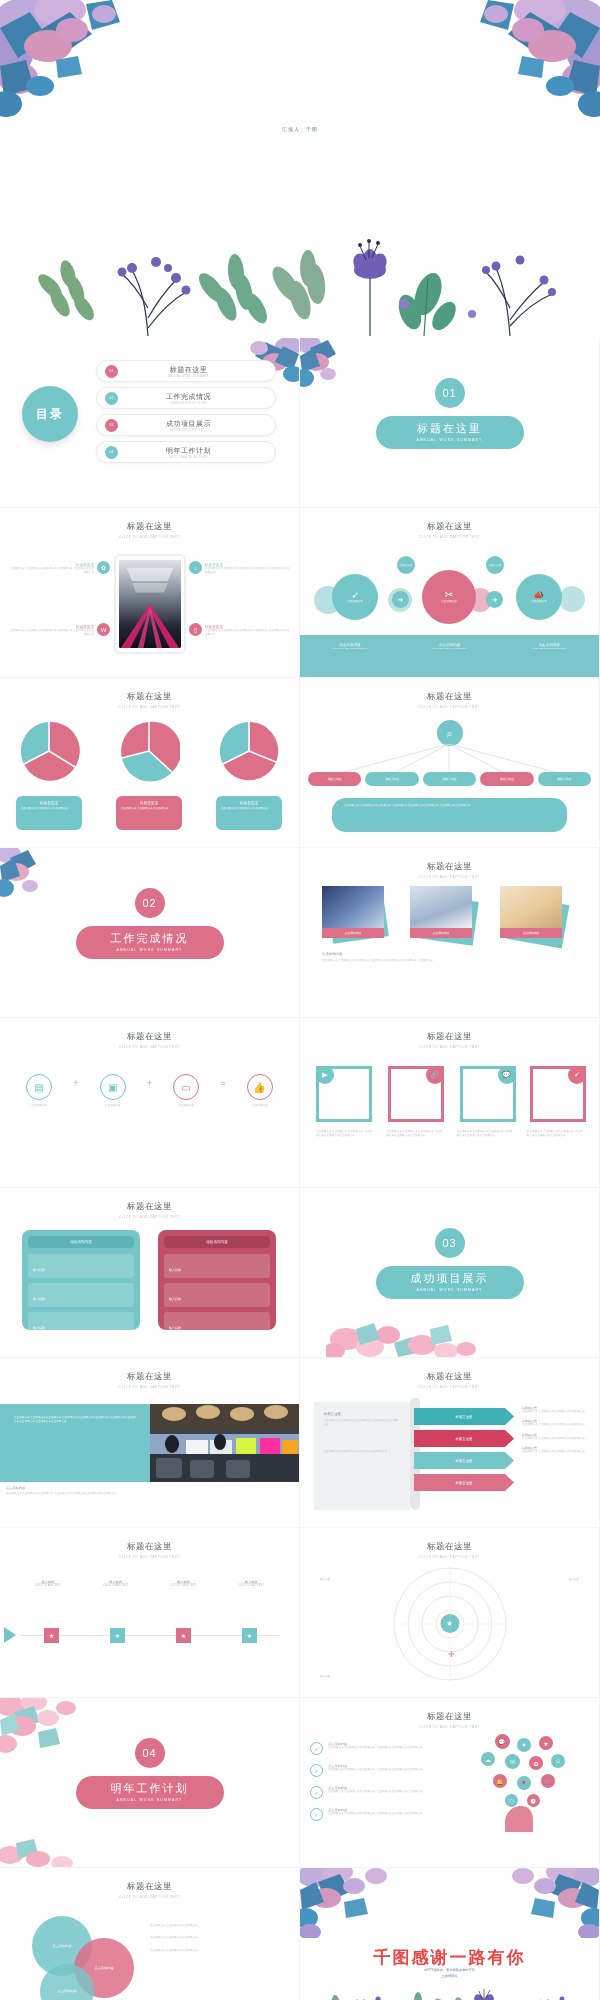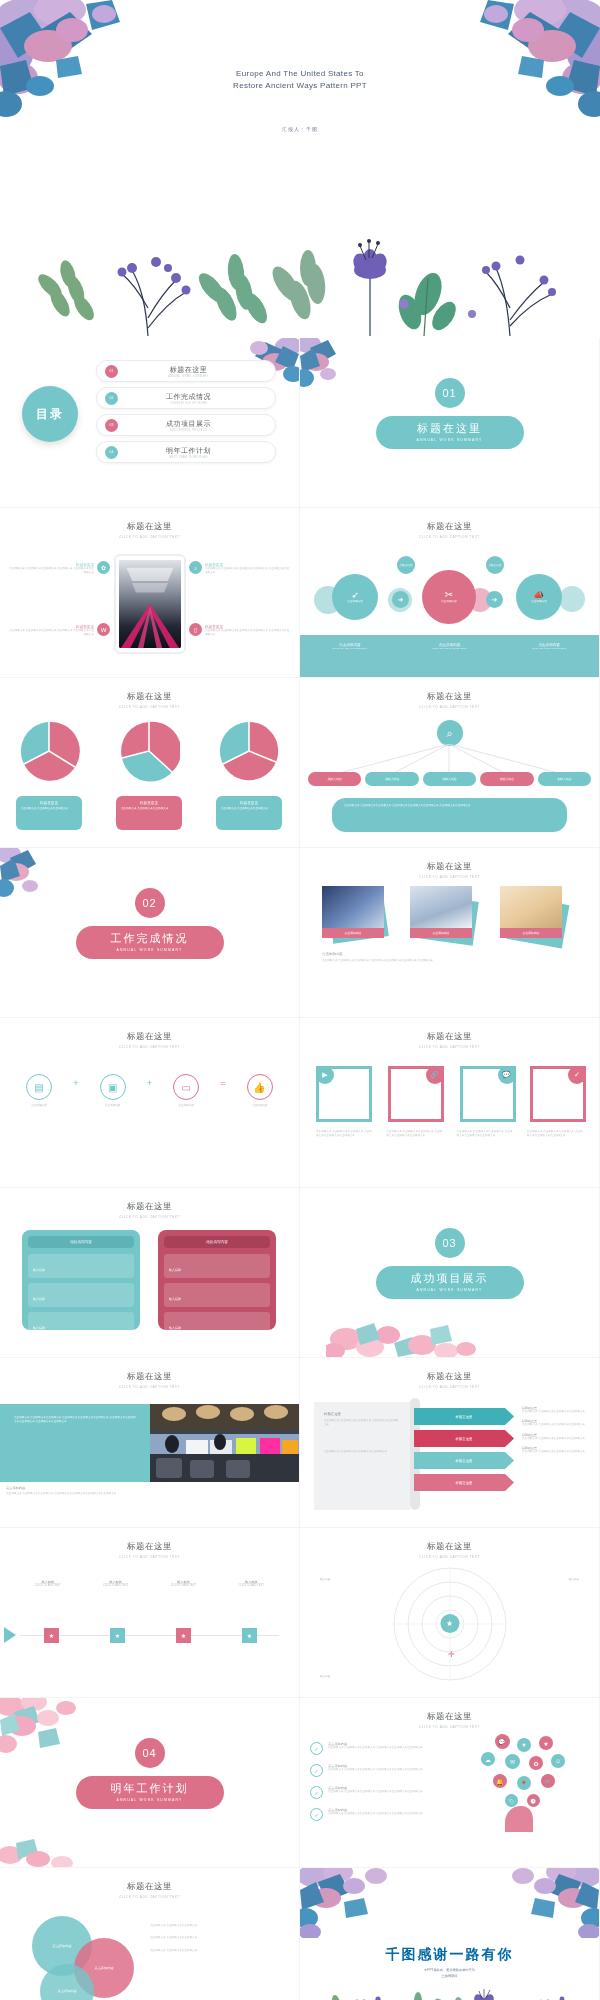--- a/index.html
+++ b/index.html
@@ -94,21 +94,21 @@
   
   .tl-line { position:absolute; height:1px; background:#e3e6e8; }
   .tl-node { position:absolute; width:15px; height:15px; display:flex;
      align-items:center; justify-content:center; color:#fff; font-size:6px; }
 
   
   .frame { position:absolute; border:3px solid; }
 
   
   .ty-cn { position:absolute; top:78px; left:0; right:0; text-align:center;
-     font-size:14px; font-weight:bold; color:#0369a1; letter-spacing:2px; }
+     font-size:17px; font-weight:bold; color:#ef4444; letter-spacing:2px; }
   .ty-sub { position:absolute; top:100px; left:0; right:0; text-align:center;
      font-size:3.2px; color:#6f7b90; line-height:1.8; }
 </style>
 </head>
 <body>
 
 <div id="page">
 
   <div class="slide cover">
 
@@ -143,24 +143,20 @@
         <path d="M86 4 L112 0 L120 22 L92 30 Z" fill="#2f7fb0"></path>
         <ellipse cx="18" cy="78" rx="20" ry="16" fill="#bf8ec6"></ellipse>
         <path d="M0 66 L26 60 L34 88 L4 96 Z" fill="#2b6e9e"></path>
         <ellipse cx="40" cy="86" rx="14" ry="10" fill="#2f86b8"></ellipse>
         <ellipse cx="104" cy="14" rx="12" ry="9" fill="#bda0d8"></ellipse>
         <path d="M56 60 L78 56 L82 74 L58 78 Z" fill="#3b8fbd"></path>
         <ellipse cx="6" cy="104" rx="16" ry="13" fill="#2d78ab"></ellipse>
       </g>
     </svg>
 
-    <div class="cover-en">
-      <span>Europe And The United States To</span><br>
-      <span>Restore Ancient Ways Pattern PPT</span>
-    </div>
     <div class="cover-by">汇报人：千图</div>
 
     <svg class="corner" style="left:0;bottom:0;" width="600" height="130" viewBox="0 0 600 130">
       <g>
 
         <g fill="#7aa87e">
           <ellipse cx="60" cy="95" rx="7" ry="15" transform="rotate(-30 60 95)"></ellipse>
           <ellipse cx="76" cy="82" rx="7" ry="15" transform="rotate(-20 76 82)"></ellipse>
           <ellipse cx="50" cy="78" rx="7" ry="15" transform="rotate(-45 50 78)"></ellipse>
           <ellipse cx="68" cy="66" rx="7" ry="14" transform="rotate(-15 68 66)"></ellipse>

